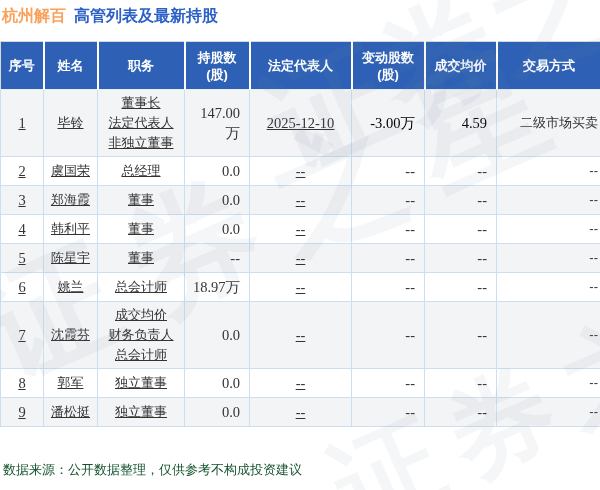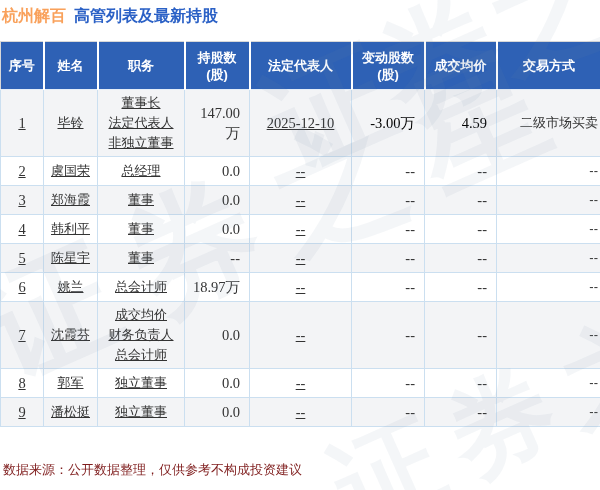--- a/index.html
+++ b/index.html
@@ -18,21 +18,21 @@
   tbody tr{height:29px;}
   td{border:1px solid #cbdff0;font-size:13px;color:#333333;padding:3px 2px;
      line-height:20px;background:#ffffff;}
   tbody tr:nth-child(odd) td{background:#f3f4f6;}
   .al-c{text-align:center;text-decoration:underline;}
   .al-r{text-align:right;padding-right:9px;}
   .al-l{text-align:right;padding-left:7px;}
   .num{font-family:"Liberation Serif",serif;font-size:14.5px;}
   .pos{white-space:pre-line;}
   .green{color:#000000;}
-  .footer{position:absolute;left:3px;top:461px;font-size:13px;color:#7f1d1d;z-index:2;}
+  .footer{position:absolute;left:3px;top:461px;font-size:13px;color:#14532d;z-index:2;}
   .wm{position:absolute;color:rgba(120,135,160,0.08);font-weight:bold;pointer-events:none;
       white-space:nowrap;z-index:3;font-family:"Liberation Sans",sans-serif;}
   .wm1{top:-45px;left:255px;font-size:120px;transform:rotate(-24deg);}
   .wm2{top:125px;left:-35px;font-size:130px;letter-spacing:26px;transform:rotate(-24deg);}
   .wm3{top:325px;left:320px;font-size:105px;letter-spacing:18px;transform:rotate(-24deg);}
 </style>
 </head>
 <body>
 
 <div class="page">

